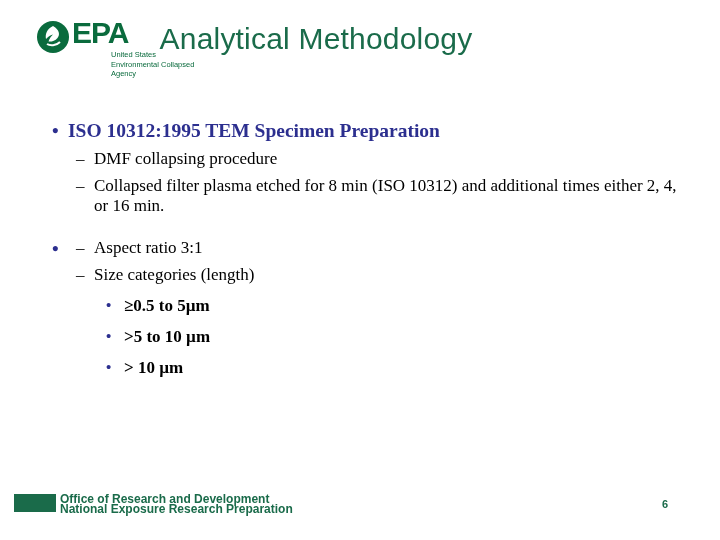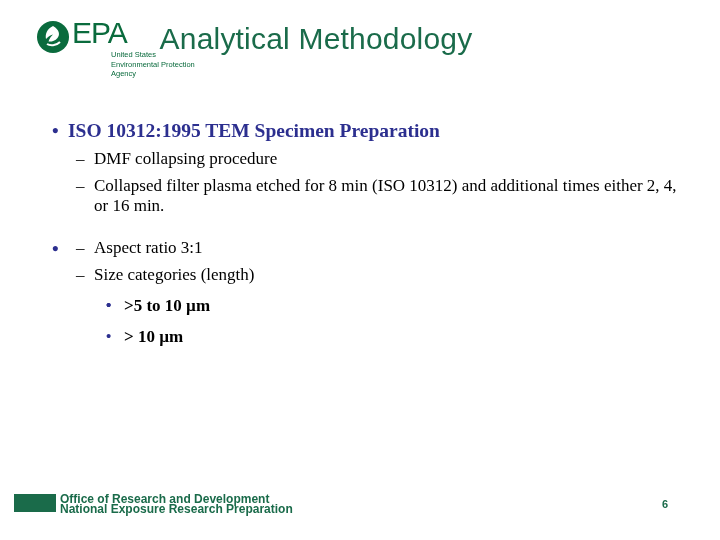--- a/index.html
+++ b/index.html
@@ -28,21 +28,21 @@
     left: 0;
     top: 0;
     width: 34px;
     height: 34px;
   }
   .logo-epa {
     position: absolute;
     left: 36px;
     top: -2px;
     font-family: "Liberation Sans", sans-serif;
-    font-weight: normal;
+    font-weight: bold;
     font-size: 30px;
     letter-spacing: -1px;
     color: #0a6b3d;
     line-height: 1;
   }
   .logo-sub {
     position: absolute;
     left: 37px;
     top: 30px;
     font-family: "Liberation Sans", sans-serif;
@@ -159,21 +159,21 @@
 
 <div class="logo-block">
   <svg class="logo-mark" viewBox="0 0 34 34">
     <circle cx="17" cy="17" r="16" fill="#0a6b3d"></circle>
     <path d="M17 6 C11 9 9 14 10 19 C13 16 15 15 17 14.5 C15.5 16 13.5 18 12.5 21.5 C15 22 19 21 21.5 18 C24 15 24 10 17 6 Z" fill="#ffffff"></path>
     <path d="M11 24 C14 26 20 26 24 22" stroke="#ffffff" stroke-width="2" fill="none"></path>
   </svg>
   <div class="logo-epa">EPA</div>
   <div class="logo-sub">
     <div>United States</div>
-    <div>Environmental Protection</div>
+    <div>Environmental Collapsed</div>
     <div>Agency</div>
   </div>
 </div>
 
 <div class="slide-title">Analytical Methodology</div>
 
 <div class="content">
 
   <div class="lvl1">
     <span class="b">•</span>
@@ -200,20 +200,21 @@
       <span>Aspect ratio 3:1</span>
     </div>
 
     <div class="lvl2">
       <span class="d">–</span>
       <span>Size categories (length)</span>
     </div>
 
     <div class="lvl3">
       <span class="b3">•</span>
+      <span>≥0.5 to 5µm</span>
     </div>
 
     <div class="lvl3">
       <span class="b3">•</span>
       <span>&gt;5 to 10 µm</span>
     </div>
 
     <div class="lvl3">
       <span class="b3">•</span>
       <span>&gt; 10 µm</span>

